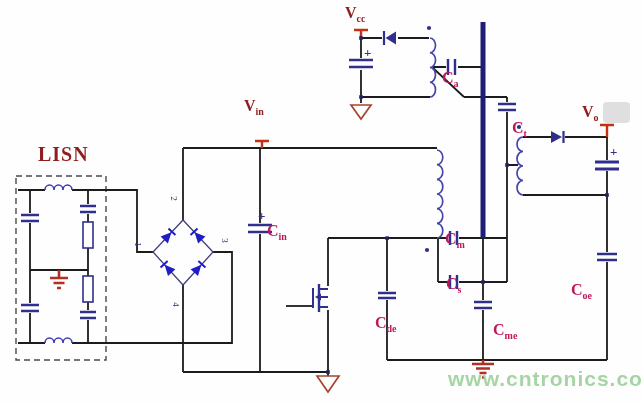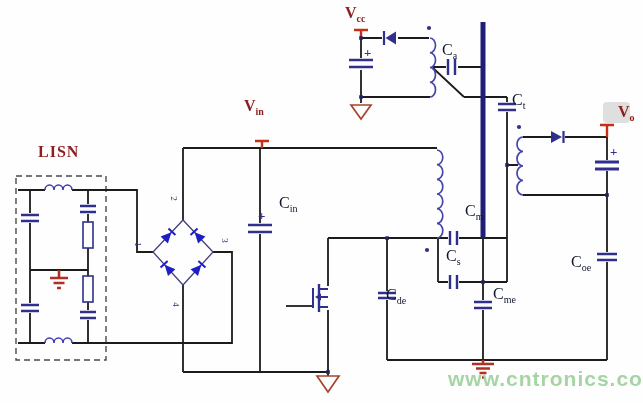--- a/index.html
+++ b/index.html
@@ -2,24 +2,24 @@
 <html><head>
 <meta charset="utf-8">
 <style>
   html,body{margin:0;padding:0;background:#ffffff;}
   #canvas{
     position:relative;width:643px;height:403px;background:#fefefe;overflow:hidden;
     font-family:"Liberation Serif",serif;
   }
   svg{position:absolute;left:0;top:0;}
   .lbl{position:absolute;line-height:1;white-space:nowrap;}
-  .navy{color:#0f172a;font-size:16px;font-weight:normal;}
+  .navy{color:#be185d;font-size:16px;font-weight:bold;margin-top:28px;}
   .maroon{color:#8f1d1d;font-size:16px;font-weight:bold;}
   .lbl sub{font-size:10px;line-height:1;}
-  .lisn{font-size:16px;letter-spacing:1px;}
+  .lisn{font-size:20px;letter-spacing:1px;}
   .plus{position:absolute;color:#30308c;font-size:13px;font-weight:bold;line-height:1;}
   .pin{position:absolute;color:#2e2e7d;font-size:9px;line-height:1;
        transform:rotate(90deg);transform-origin:center;}
   .watermark{
     position:absolute;left:448px;top:367px;
     font-family:"Liberation Sans",sans-serif;font-size:21px;font-weight:600;
     letter-spacing:1px;color:rgba(142,202,142,0.8);
   }
   .badge{
     position:absolute;left:603px;top:102px;width:27px;height:21px;
@@ -161,29 +161,29 @@
       <rect x="605.2" y="193.2" width="3.6" height="3.6"></rect>
     </g>
   </svg>
 
   <div class="badge"></div>
 
   <div class="lbl maroon lisn" style="left:38px;top:144px">LISN</div>
 
   <div class="lbl maroon" style="left:244px;top:98px"><span>V</span><sub>in</sub></div>
   <div class="lbl maroon" style="left:345px;top:5px"><span>V</span><sub>cc</sub></div>
-  <div class="lbl maroon" style="left:618px;top:104px"><span>V</span><sub>o</sub></div>
+  <div class="lbl maroon" style="left:582px;top:104px"><span>V</span><sub>o</sub></div>
 
-  <div class="lbl navy" style="left:279px;top:195px"><span>C</span><sub>in</sub></div>
+  <div class="lbl navy" style="left:267px;top:195px"><span>C</span><sub>in</sub></div>
   <div class="lbl navy" style="left:442px;top:42px"><span>C</span><sub>a</sub></div>
   <div class="lbl navy" style="left:512px;top:92px"><span>C</span><sub>t</sub></div>
-  <div class="lbl navy" style="left:465px;top:203px"><span>C</span><sub>m</sub></div>
+  <div class="lbl navy" style="left:445px;top:203px"><span>C</span><sub>m</sub></div>
   <div class="lbl navy" style="left:446px;top:248px"><span>C</span><sub>s</sub></div>
-  <div class="lbl navy" style="left:493px;top:286px"><span>C</span><sub>me</sub></div>
-  <div class="lbl navy" style="left:386px;top:287px"><span>C</span><sub>de</sub></div>
+  <div class="lbl navy" style="left:493px;top:294px"><span>C</span><sub>me</sub></div>
+  <div class="lbl navy" style="left:375px;top:287px"><span>C</span><sub>de</sub></div>
   <div class="lbl navy" style="left:571px;top:254px"><span>C</span><sub>oe</sub></div>
 
   <div class="plus" style="left:258px;top:209px">+</div>
   <div class="plus" style="left:364px;top:46px">+</div>
   <div class="plus" style="left:610px;top:145px">+</div>
 
   <div class="pin" style="left:171px;top:194px">2</div>
   <div class="pin" style="left:135px;top:240px">1</div>
   <div class="pin" style="left:222px;top:236px">3</div>
   <div class="pin" style="left:173px;top:300px">4</div>

